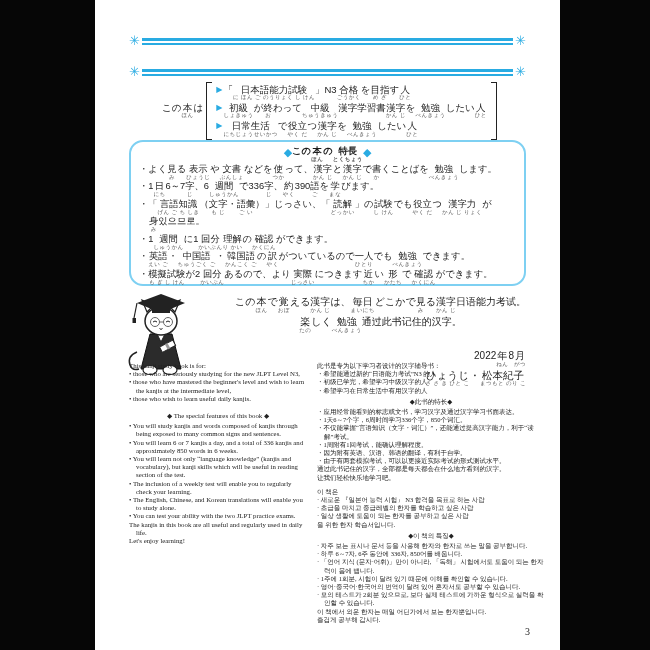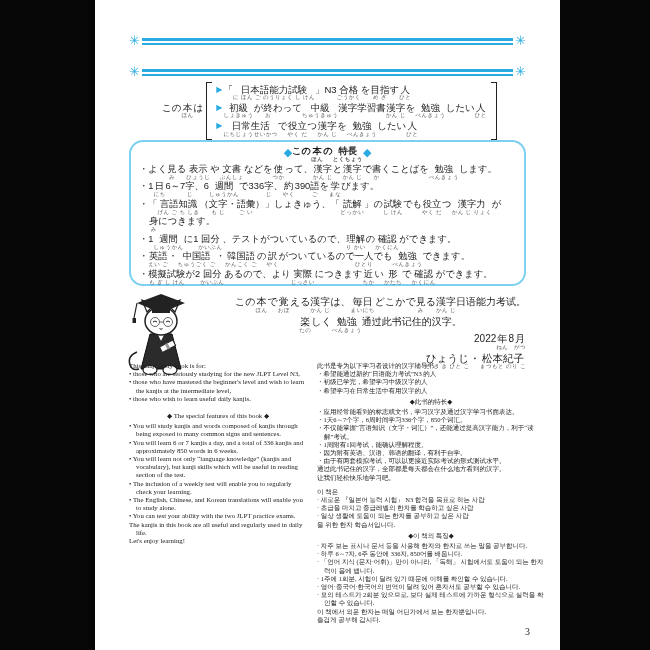--- a/index.html
+++ b/index.html
@@ -36,21 +36,21 @@
         border-radius:14px;padding:4px 8px 0 8px;box-sizing:border-box;}
   .fbox-title{text-align:center;font-size:11px;font-weight:bold;margin-bottom:1px;}
   .dia{color:#29abe2;}
   .fbox .rline{font-size:9.3px;margin:0.5px 0;}
   .cont{padding-left:10px;}
 
   
   .mascot{position:absolute;top:292px;left:26px;width:80px;height:84px;}
   .msg{position:absolute;top:296px;left:140px;right:34px;text-align:center;font-size:10px;}
   .msg .rline{margin-bottom:2px;}
-  .meta{position:absolute;top:333px;right:34px;text-align:right;font-size:10px;}
+  .meta{position:absolute;top:350px;right:34px;text-align:right;font-size:10px;}
   .meta .rline{margin-bottom:1px;}
   .authors{font-size:10.5px;}
 
   
   .trans{position:absolute;top:362px;left:34px;right:15px;display:flex;gap:10px;
          font-family:"Liberation Serif","DejaVu Serif",serif;font-size:6.8px;line-height:8.2px;color:#222;}
   .col-en{width:178px;flex:0 0 auto;font-size:6.8px;}
   .col-r{flex:1;font-size:6.5px;}
   .li{padding-left:7px;text-indent:-7px;}
   .t-head{text-align:center;margin:3px 0 2px 0;}
@@ -317,21 +317,21 @@
         </span><span class="rb">
           <span class="rb-b">文字</span>
           <span class="rb-r">も じ</span>
         </span><span class="rb">
           <span class="rb-b">・</span>
           <span class="rb-r"></span>
         </span><span class="rb">
           <span class="rb-b">語彙</span>
           <span class="rb-r">ご い</span>
         </span><span class="rb">
-          <span class="rb-b">）」しょきゅう、「</span>
+          <span class="rb-b">）」じっさい、「</span>
           <span class="rb-r"></span>
         </span><span class="rb">
           <span class="rb-b">読解</span>
           <span class="rb-r">どっかい</span>
         </span><span class="rb">
           <span class="rb-b">」の</span>
           <span class="rb-r"></span>
         </span><span class="rb">
           <span class="rb-b">試験</span>
           <span class="rb-r">し けん</span>
@@ -348,38 +348,35 @@
           <span class="rb-b">漢字力</span>
           <span class="rb-r">かん じ りょく</span>
         </span><span class="rb">
           <span class="rb-b">が</span>
           <span class="rb-r"></span>
         </span></div>
     <div class="rline cont"><span class="rb">
           <span class="rb-b">身</span>
           <span class="rb-r">み</span>
         </span><span class="rb">
-          <span class="rb-b">につきます。</span>
+          <span class="rb-b">있으므로。</span>
           <span class="rb-r"></span>
         </span></div>
     <div class="rline"><span class="rb">
           <span class="rb-b">・1</span>
           <span class="rb-r"></span>
         </span><span class="rb">
           <span class="rb-b">週間</span>
           <span class="rb-r">しゅうかん</span>
         </span><span class="rb">
           <span class="rb-b">に1</span>
           <span class="rb-r"></span>
         </span><span class="rb">
           <span class="rb-b">回分</span>
           <span class="rb-r">かいぶん</span>
-        </span><span class="rb">
-          <span class="rb-b">、テストがついているので、</span>
-          <span class="rb-r"></span>
         </span><span class="rb">
           <span class="rb-b">理解</span>
           <span class="rb-r">り かい</span>
         </span><span class="rb">
           <span class="rb-b">の</span>
           <span class="rb-r"></span>
         </span><span class="rb">
           <span class="rb-b">確認</span>
           <span class="rb-r">かくにん</span>
         </span><span class="rb">

